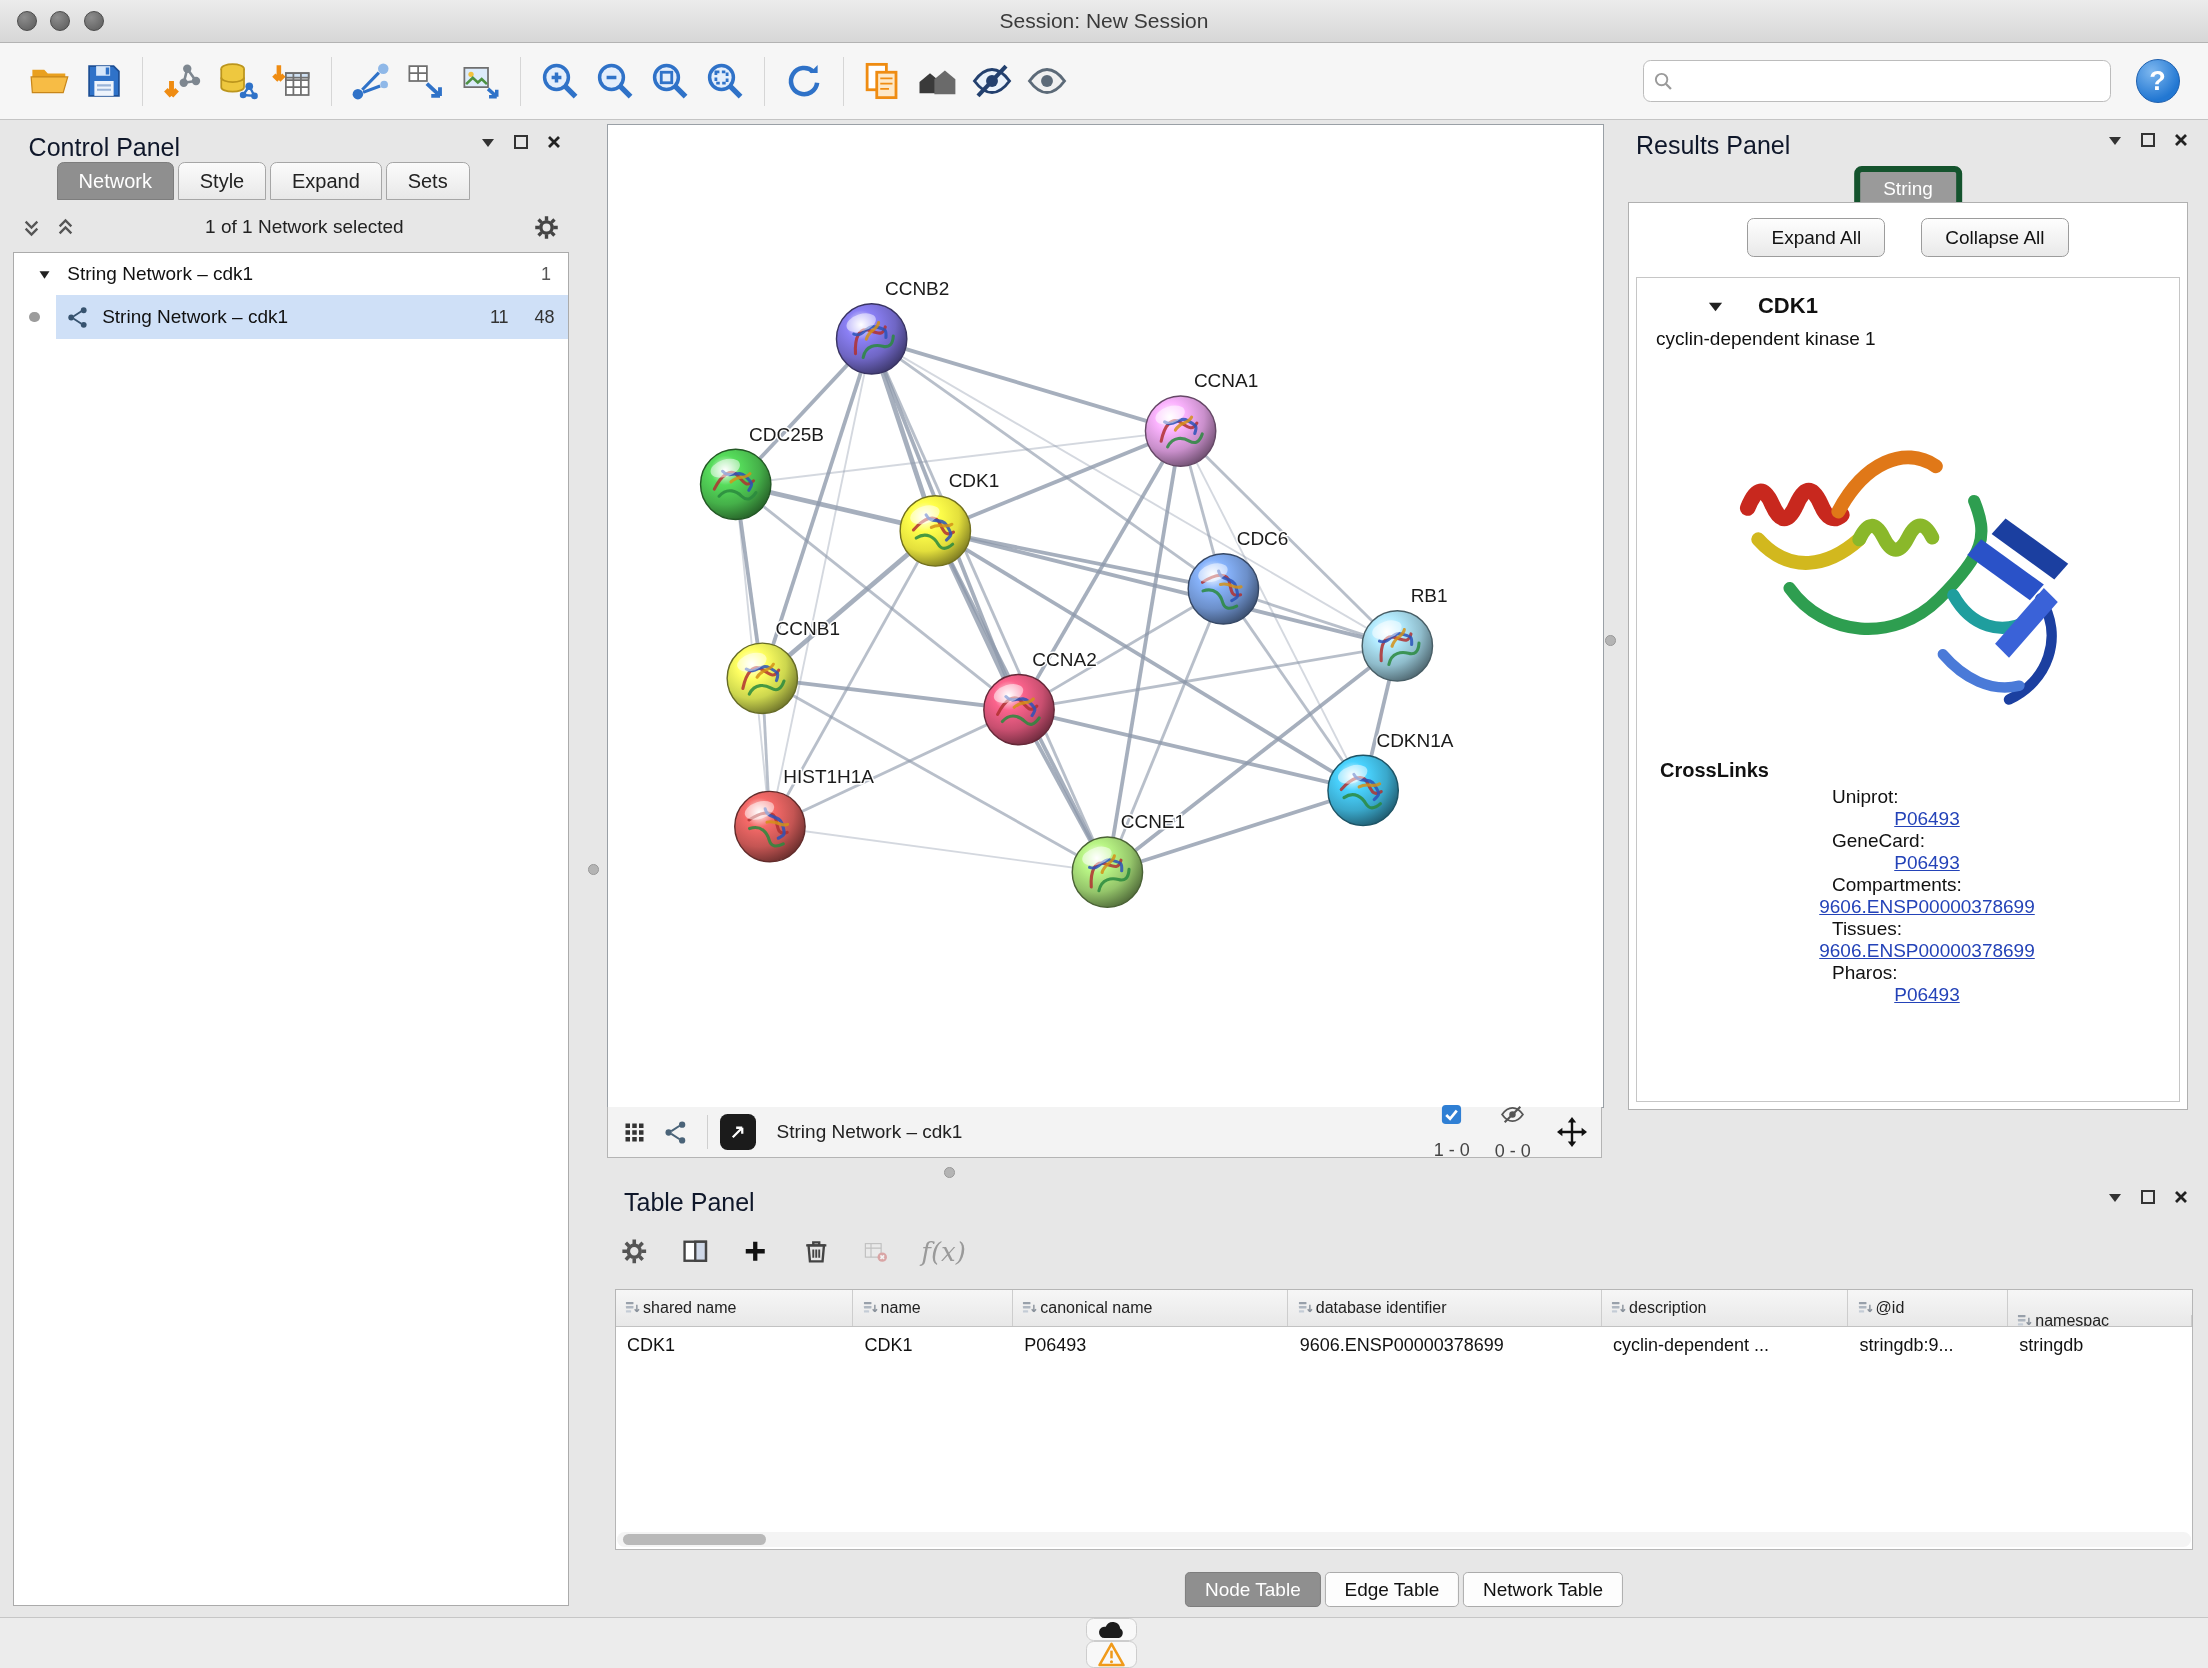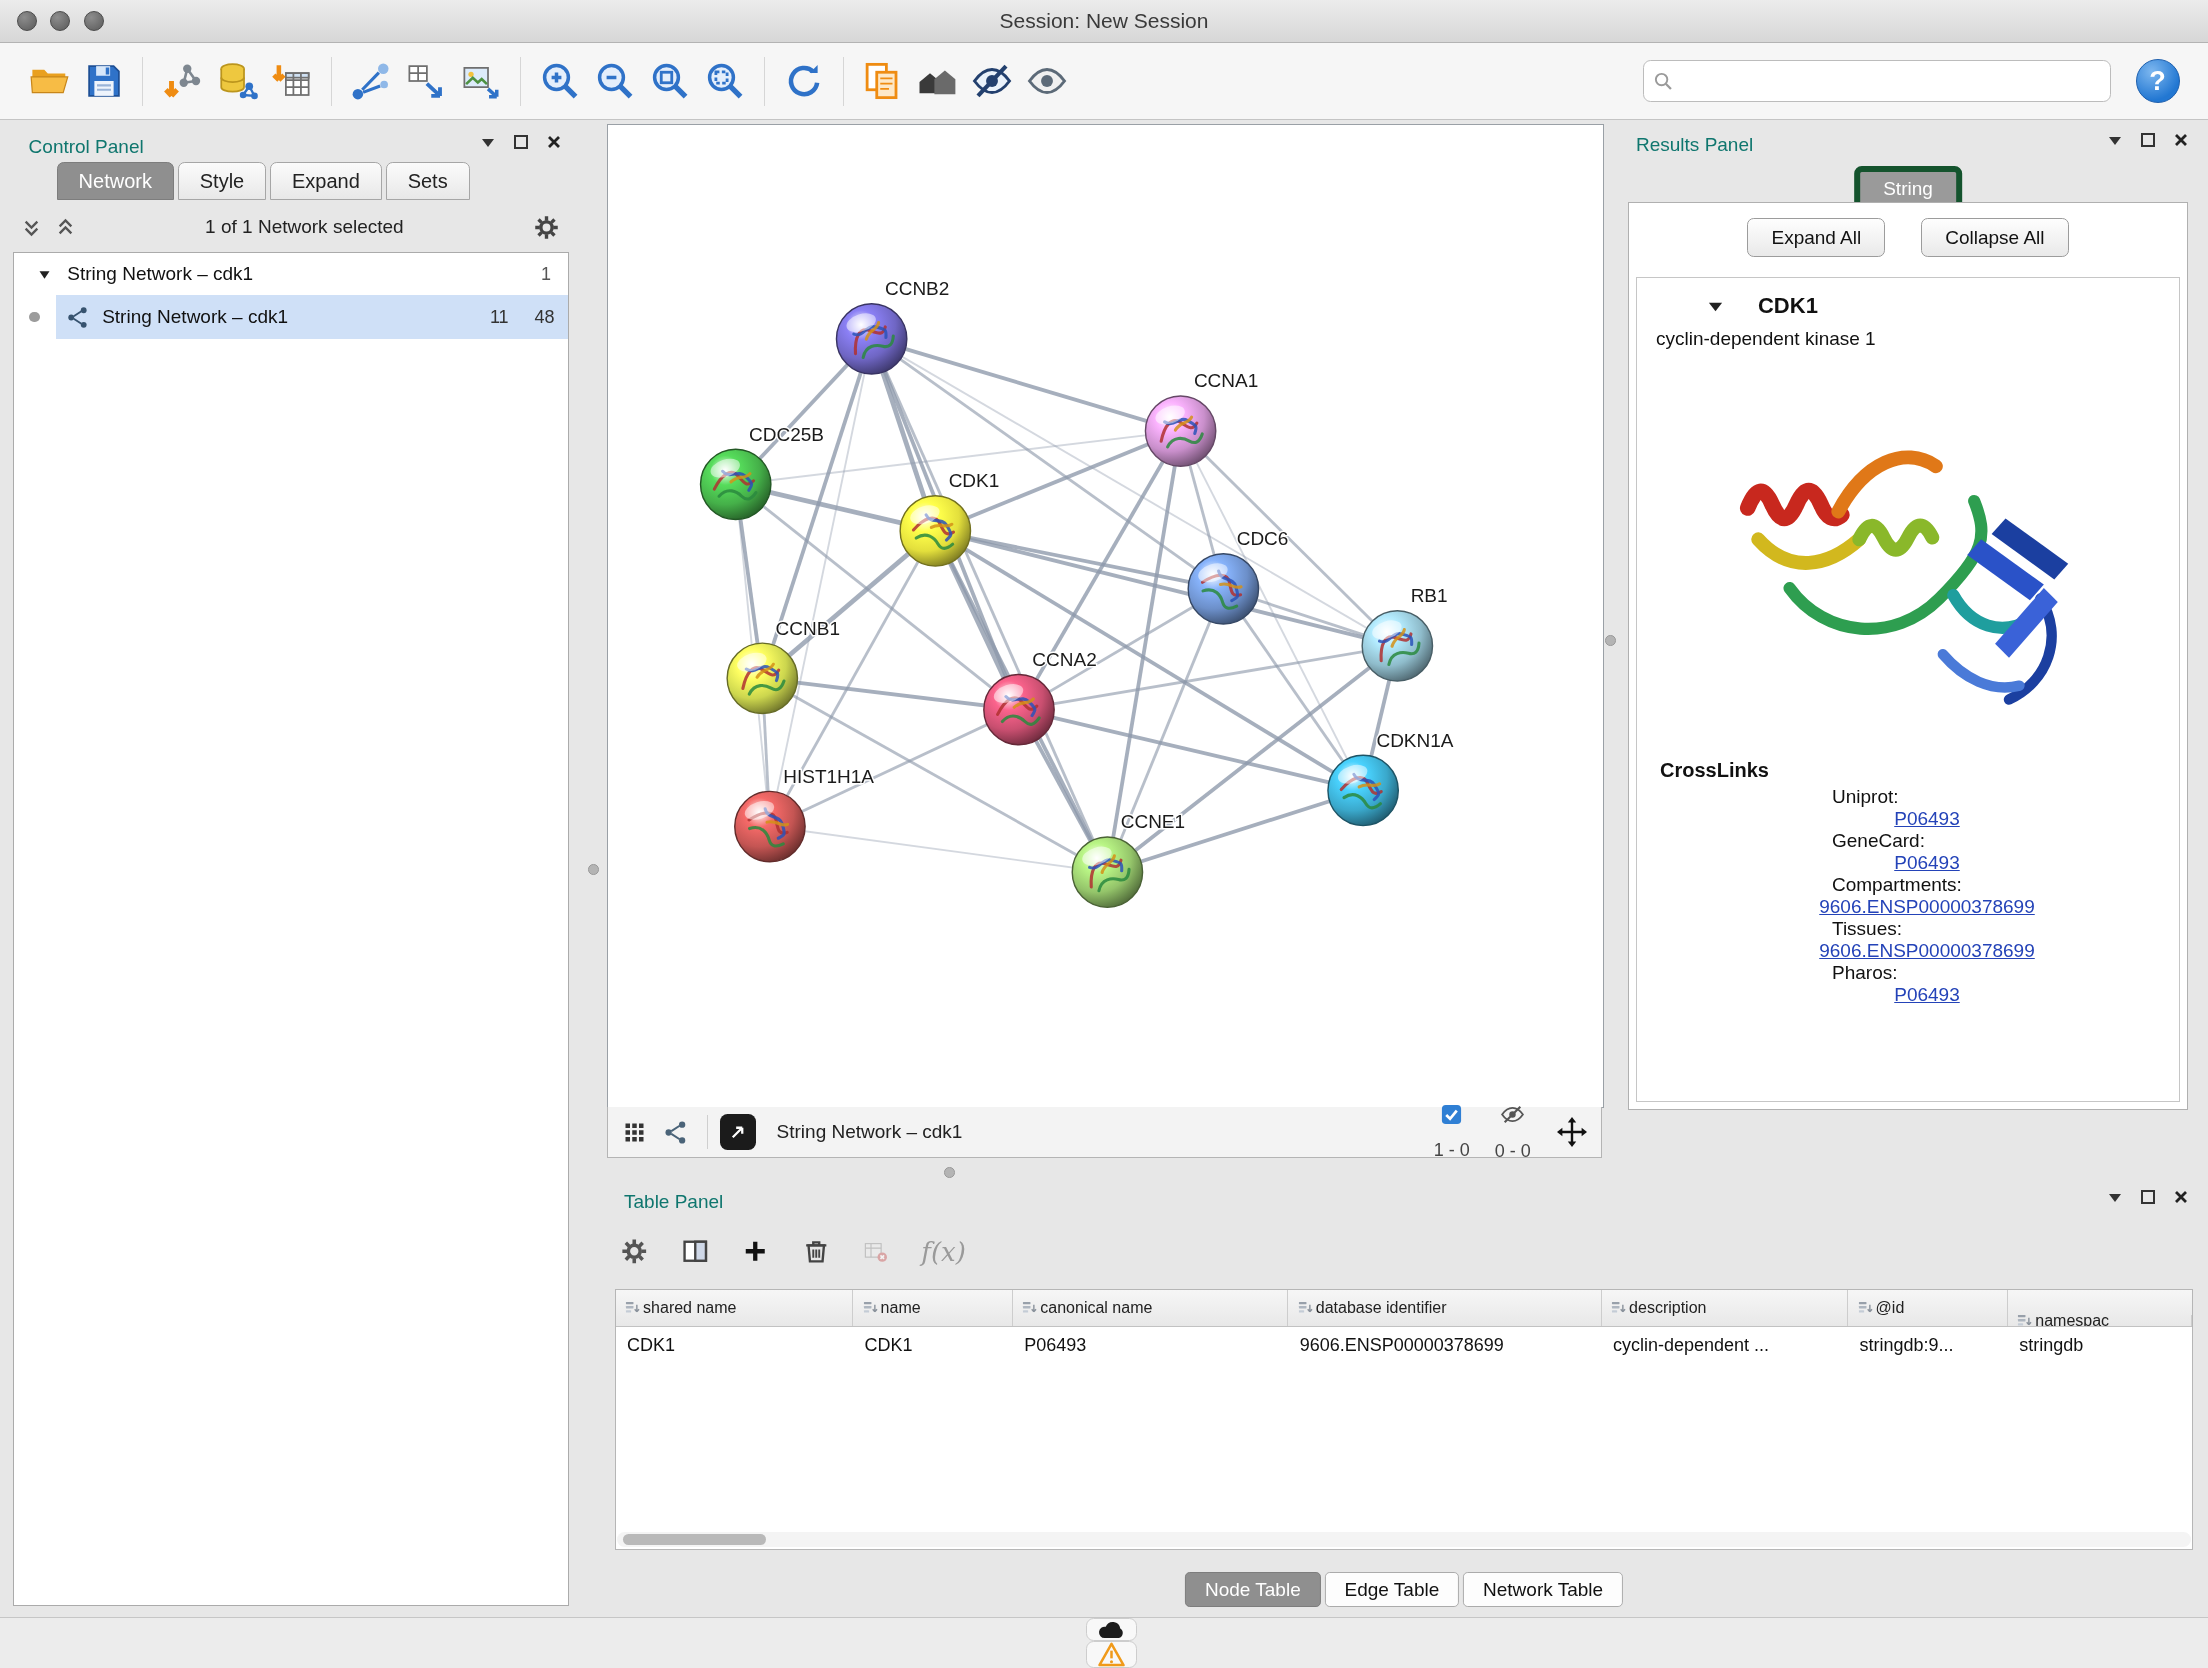--- a/index.html
+++ b/index.html
@@ -22,21 +22,21 @@
   .tbtn svg{width:42px;height:42px;}
   .tsep{width:1px;height:49px;background:#d6d6d6;margin:0 11.4px;}
   .searchbox{margin-left:auto;margin-right:25px;width:468px;height:42px;background:#fff;
     border:1px solid #bcbcbc;border-radius:7.6px;display:flex;align-items:center;padding:0 9.5px;box-sizing:border-box;}
   .searchbox input{border:none;outline:none;flex:1;font-size:19px;font-family:inherit;background:transparent;margin-left:7.6px;color:#222;}
   .helpbtn{width:44px;height:44px;border-radius:50%;border:1px solid #1d5fae;margin-right:28.5px;
     background:radial-gradient(circle at 35% 28%,#7db7ef,#2277d2 70%);color:#fff;font-size:27px;
     font-weight:bold;display:flex;align-items:center;justify-content:center;cursor:pointer;font-family:inherit;}
   
   .phead{height:32px;display:flex;align-items:center;}
-  .ptitle{font-size:19px;color:#0f766e;margin-top:10px;}
+  .ptitle{font-size:25px;color:#0f172a;margin-top:10px;}
   .ph-icons{margin-left:auto;display:flex;align-items:center;gap:15px;padding-right:11.4px;}
   .ph-icons svg{width:18px;height:18px;cursor:pointer;}
   
   .controlpanel{position:absolute;left:7.6px;top:126px;width:567px;height:1484px;}
   .cp-tabs{position:absolute;left:49px;top:36px;display:flex;gap:3.8px;}
   .cp-tab{padding:6.7px 21px;font-size:20px;border:1px solid #a6a6a6;border-radius:6.7px 6.7px 0 0;
     background:linear-gradient(#fbfbfb,#e8e8e8);cursor:pointer;color:#222;}
   .cp-tab.active{background:#8f8f8f;color:#fff;border-color:#7d7d7d;}
   .cp-status{position:absolute;left:0;top:82px;width:100%;height:38px;display:flex;align-items:center;}
   .chev{margin-left:13.3px;cursor:pointer;}

